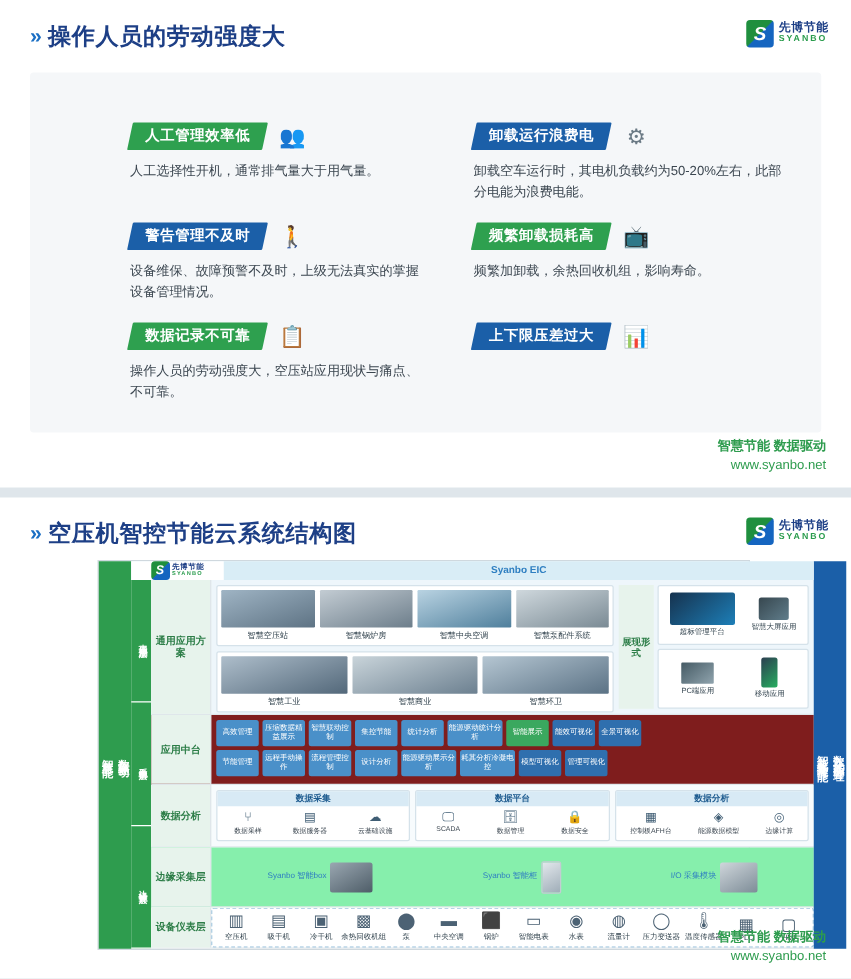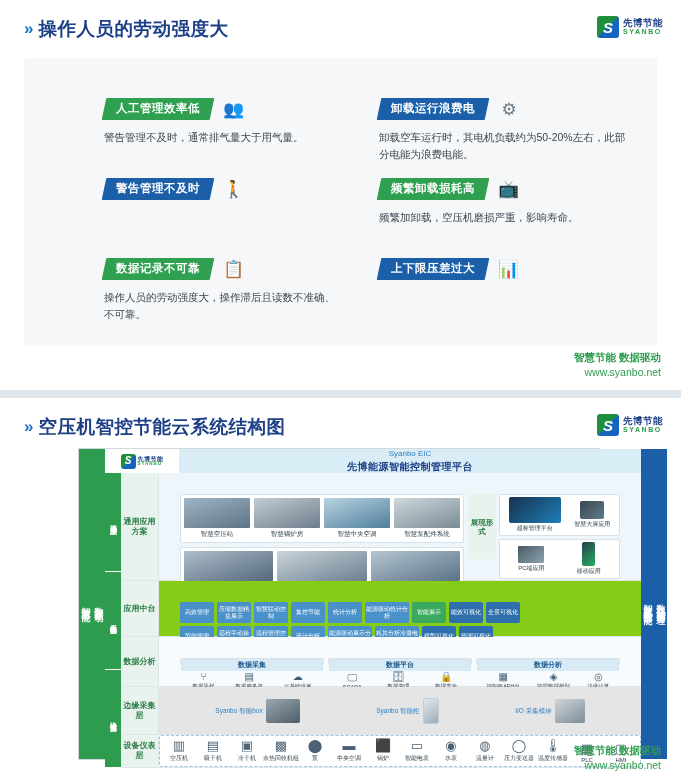--- a/index.html
+++ b/index.html
@@ -174,21 +174,21 @@
     width: 74px;
     height: 100%;
     background: #fff;
     display: flex; align-items: center; justify-content: center;
     gap: 2px;
   }
   .arch-top .tlogo .logo-mark { width: 15px; height: 15px; font-size: 10px; }
   .arch-top .tlogo .logo-cn { font-size: 6px; }
   .arch-top .tlogo .logo-en { font-size: 4.5px; letter-spacing: 1px; }
   .arch-top .ttext { flex: 1; text-align: center; line-height: 1.35; }
-  .arch-top .t1 { font-size: 8px; color: #2f7fc1; font-weight: normal; }
+  .arch-top .t1 { font-size: 8px; color: #2f7fc1; font-weight: bold; }
   .arch-top .t2 { font-size: 10px; color: #1d3f86; font-weight: bold; letter-spacing: 0.5px; }
 
   .arch-body { flex: 1; display: flex; }
   .layer-col {
     width: 16px;
     background: #2e9c4e;
     color: #fff;
     display: flex; flex-direction: column;
   }
   .layer-col div {
@@ -201,31 +201,31 @@
   }
   .layer-col .vtxt { writing-mode: vertical-rl; text-orientation: upright; letter-spacing: 1px; }
 
   .rows { flex: 1; display: flex; flex-direction: column; }
 
   .row {
     display: flex;
     border-bottom: 1px solid #dfe6ea;
   }
   .row-label {
-    width: 38px;
+    width: 48px;
     background: #e7f3ec;
     color: #2c7d47;
     font-size: 8px;
     font-weight: bold;
     display: flex; align-items: center; justify-content: center;
     text-align: center;
     border-right: 1px solid #dfe6ea;
     line-height: 1.25;
   }
-  .row-body { flex: 1; padding: 21px; }
+  .row-body { flex: 1; padding: 4px; }
 
   
   .rowA { height: 108px; background: #eef6fb; }
   .rowA .row-body { display: flex; gap: 4px; }
   .appzone { flex: 1; display: flex; flex-direction: column; gap: 4px; }
   .appblock {
     background: #fff; border: 1px solid #d5e2ea; border-radius: 2px;
     padding: 3px; display: flex; gap: 4px; flex: 1;
   }
   .appcell { flex: 1; display: flex; flex-direction: column; align-items: center; gap: 2px; }
@@ -259,21 +259,21 @@
   .dev-cap { font-size: 6px; color: #33444f; }
   .screenimg {
     width: 52px; height: 26px; border-radius: 2px;
     background: linear-gradient(140deg,#16324e,#1d7fb8);
   }
   .phoneimg { width: 13px; height: 24px; border-radius: 2px; background: linear-gradient(140deg,#2c3e50,#27ae60); }
   .padimg { width: 24px; height: 18px; border-radius: 2px; background: linear-gradient(140deg,#37474f,#607d8b); }
   .pcimg { width: 26px; height: 17px; border-radius: 1px; background: linear-gradient(140deg,#455a64,#90a4ae); }
 
   
-  .rowB { height: 56px; background: #84cc16; }
+  .rowB { height: 56px; background: #7f1d1d; }
   .rowB .row-body { display: flex; gap: 3px; }
   .mid-group { display: flex; flex-direction: column; gap: 3px; }
   .mid-grid { display: flex; gap: 3px; }
   .chip {
     background: #4a90c9; color: #fff; font-size: 6px; border-radius: 2px;
     padding: 2px 1px; width: 34px; height: 21px;
     display: flex; align-items: center; justify-content: center; text-align: center;
     line-height: 1.15;
   }
   .chip.g { background: #3aa85f; }
@@ -287,21 +287,21 @@
   .dsec-h {
     background: #d8eaf5; color: #1d5b8f; font-size: 7px; font-weight: bold;
     text-align: center; padding: 1px 0;
   }
   .dsec-b { flex: 1; display: flex; align-items: center; justify-content: space-around; padding: 1px; }
   .dicon { display: flex; flex-direction: column; align-items: center; gap: 1px; }
   .dicon .gl { font-size: 10px; line-height: 1; color: #3f5d74; }
   .dicon .cp { font-size: 5.5px; color: #3b4650; white-space: nowrap; }
 
   
-  .rowD { height: 48px; background: #e5e5e5; justify-content: center; }
+  .rowD { height: 48px; background: #86efac; justify-content: center; }
   .rowD .row-body { display: flex; align-items: center; gap: 6px; justify-content: space-around; }
   .edgecell { display: flex; align-items: center; gap: 3px; }
   .edge-lbl { font-size: 6.5px; color: #2f7fc1; line-height: 1.25; text-align: center; }
   .boxgrey { width: 34px; height: 24px; border-radius: 2px; background: linear-gradient(150deg,#9aa7b1,#4e5d68); }
   .boxwhite { width: 16px; height: 26px; border-radius: 2px; background: linear-gradient(150deg,#e3e8ec,#9fadb8); border: 1px solid #c3ccd3; }
   .boxio { width: 30px; height: 24px; border-radius: 2px; background: linear-gradient(150deg,#cfd6db,#7d8c97); }
 
   
   .rowE { flex: 1; background: #fff; }
   .rowE .row-body {
@@ -333,52 +333,53 @@
     </div>
 
     <div class="panel">
       <div class="pain-grid">
 
         <div class="pain-item">
           <div class="tag-row">
             <span class="tag green"><span>人工管理效率低</span></span>
             <span class="pic">👥</span>
           </div>
-          <div class="pain-desc">警告管理不及时，通常排气量大于用气量。</div>
+          <div class="pain-desc">人工选择性开机，通常排气量大于用气量。</div>
         </div>
 
         <div class="pain-item right">
           <div class="tag-row">
             <span class="tag blue"><span>卸载运行浪费电</span></span>
             <span class="pic">⚙</span>
           </div>
           <div class="pain-desc">卸载空车运行时，其电机负载约为50-20%左右，此部分电能为浪费电能。</div>
         </div>
 
         <div class="pain-item">
           <div class="tag-row">
             <span class="tag blue"><span>警告管理不及时</span></span>
             <span class="pic">🚶</span>
           </div>
+          <div class="pain-desc">设备维保、故障预警不及时，上级无法真实的掌握设备管理情况。</div>
         </div>
 
         <div class="pain-item right">
           <div class="tag-row">
             <span class="tag green"><span>频繁卸载损耗高</span></span>
             <span class="pic">📺</span>
           </div>
-          <div class="pain-desc">频繁加卸载，空压机磨损严重，影响寿命。</div>
+          <div class="pain-desc">频繁加卸载，余热回收机组，影响寿命。</div>
         </div>
 
         <div class="pain-item">
           <div class="tag-row">
             <span class="tag green"><span>数据记录不可靠</span></span>
             <span class="pic">📋</span>
           </div>
-          <div class="pain-desc">操作人员的劳动强度大，操作滞后且读数不准确、不可靠。</div>
+          <div class="pain-desc">操作人员的劳动强度大，空压站应用现状与痛点、不可靠。</div>
         </div>
 
         <div class="pain-item right">
           <div class="tag-row">
             <span class="tag blue"><span>上下限压差过大</span></span>
             <span class="pic">📊</span>
           </div>
         </div>
 
       </div>
@@ -420,21 +421,20 @@
           <div class="tlogo">
 
             <div class="logo-mark">S</div>
             <div class="logo-text">
               <div class="logo-cn">先博节能</div>
               <div class="logo-en">SYANBO</div>
             </div>
           </div>
           <div class="ttext">
             <div class="t1">Syanbo EIC</div>
-            <div class="t2">先博能源智能控制管理平台</div>
           </div>
         </div>
 
         <div class="arch-body">
 
           <div class="layer-col">
             <div>
                 <span class="vtxt">表现应用层</span>
               </div>
             <div>

